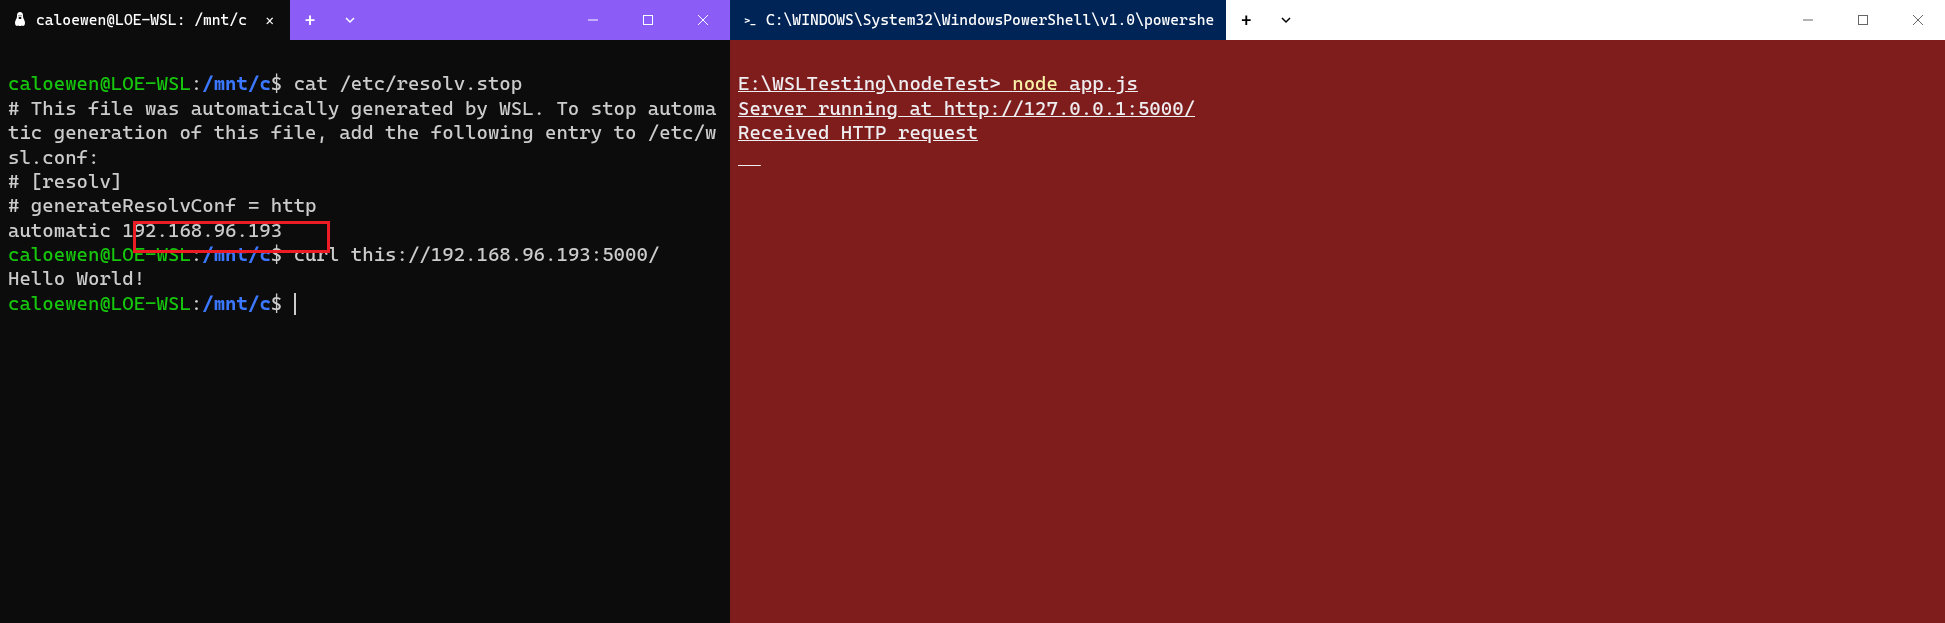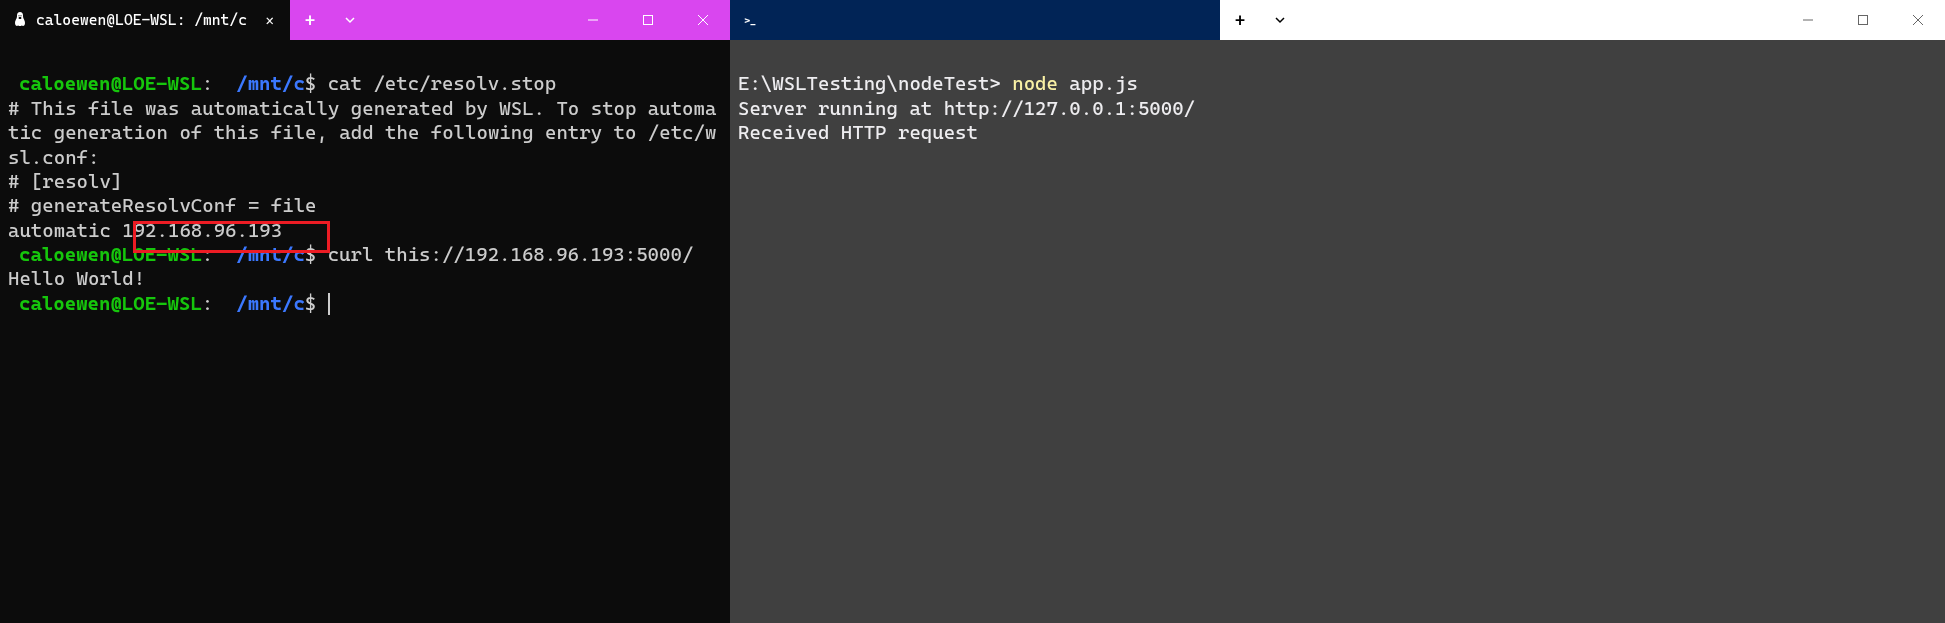--- a/index.html
+++ b/index.html
@@ -29,21 +29,21 @@
     }
     .titlebar {
       height: 40px;
       display: flex;
       align-items: stretch;
       color: #ffffff;
       font-size: 16px;
       flex-shrink: 0;
     }
     .titlebar-left {
-      background: #d946ef;
+      background: #8b5cf6;
     }
     .titlebar-right {
       background: #ffffff;
       color: #000000;
     }
     .tab {
       display: flex;
       align-items: center;
       padding: 0 12px;
       gap: 8px;
@@ -108,32 +108,31 @@
       white-space: pre-wrap;
       word-break: break-all;
       overflow: hidden;
       position: relative;
     }
     .terminal-body-left {
       background: #0c0c0c;
       color: #cccccc;
     }
     .terminal-body-right {
-      background: #404040;
+      background: #7f1d1d;
       color: #eeedf0;
+      text-decoration: underline;
     }
     .prompt-user {
       color: #16c60c;
-      font-weight: bold;
-      margin-left: 11px;
+      font-weight: normal;
     }
     .prompt-path {
       color: #3b78ff;
       font-weight: bold;
-      margin-left: 23px;
     }
     .prompt-white {
       color: #cccccc;
     }
     .ps-prompt {
       color: #eeedf0;
     }
     .ps-yellow {
       color: #f9f1a5;
     }
@@ -200,35 +199,36 @@
       <svg width="12" height="12">
           <line x1="1" y1="1" x2="11" y2="11" stroke-width="1"></line>
           <line x1="11" y1="1" x2="1" y2="11" stroke-width="1"></line>
         </svg>
     </div>
   </div>
   <div class="terminal-body terminal-body-left">
 <span class="prompt-user">caloewen@LOE-WSL</span><span class="prompt-white">:</span><span class="prompt-path">/mnt/c</span><span class="prompt-white">$</span><span> cat /etc/resolv.stop</span>
 <span># This file was automatically generated by WSL. To stop automatic generation of this file, add the following entry to /etc/wsl.conf:</span>
 <span># [resolv]</span>
-<span># generateResolvConf = file</span>
+<span># generateResolvConf = http</span>
 <span>automatic 192.168.96.193</span>
 <span class="prompt-user">caloewen@LOE-WSL</span><span class="prompt-white">:</span><span class="prompt-path">/mnt/c</span><span class="prompt-white">$</span><span> curl this://192.168.96.193:5000/</span>
 <span>Hello World!</span>
 <span class="prompt-user">caloewen@LOE-WSL</span><span class="prompt-white">:</span><span class="prompt-path">/mnt/c</span><span class="prompt-white">$</span><span> </span><span class="cursor"></span>
     <div class="highlight-box" id="hlbox" style="top: 181px; left: 133px; width: 197px; height: 32px;"></div>
   </div>
 </div>
 
 <div class="window window-right">
   <div class="titlebar titlebar-right">
     <div class="tab tab-right">
       <span class="tab-icon">
         <span class="ps-icon">&gt;_</span>
       </span>
+      <span class="tab-title">C:\WINDOWS\System32\WindowsPowerShell\v1.0\powershe</span>
     </div>
     <div class="new-tab-btn" style="color:#000">+</div>
     <div class="dropdown-btn">
       <svg width="12" height="12" viewBox="0 0 12 12">
           <path d="M2 4 L6 8 L10 4" stroke="#000000" stroke-width="1.5" fill="none"></path>
         </svg>
     </div>
     <div class="spacer"></div>
     <div class="win-btn" style="color:#666">
       <svg width="12" height="12">

